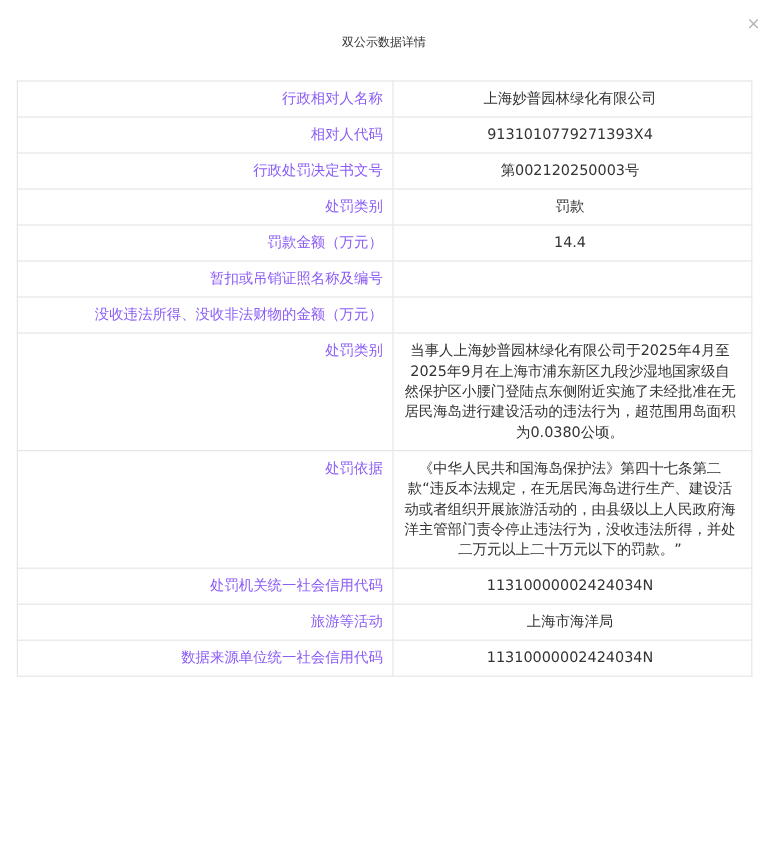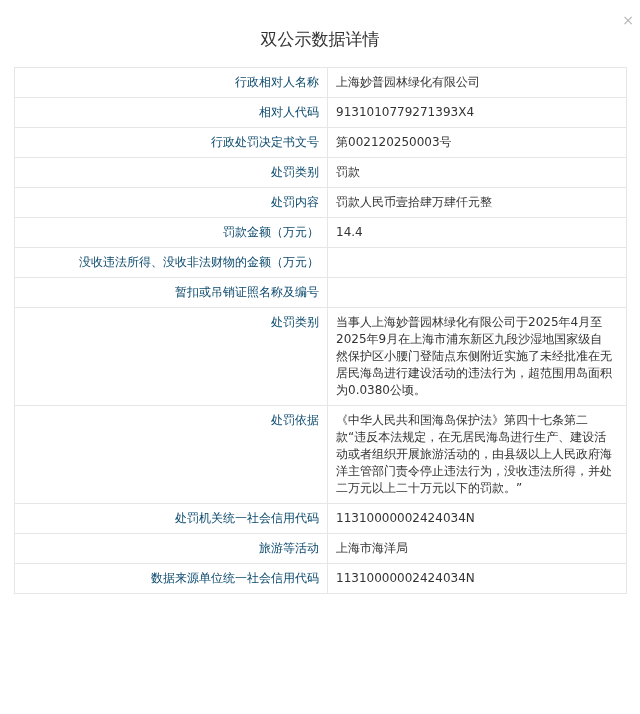--- a/index.html
+++ b/index.html
@@ -33,21 +33,21 @@
       text-align: center;
       cursor: pointer;
       font-family: "DejaVu Sans", sans-serif;
     }
     .title {
       position: absolute;
       left: 0;
       top: 28px;
       width: 640px;
       text-align: center;
-      font-size: 17px;
+      font-size: 10px;
       color: #333333;
       letter-spacing: 0px;
     }
     table.detail {
       position: absolute;
       left: 14px;
       top: 67px;
       width: 613px;
       border-collapse: collapse;
       table-layout: fixed;
@@ -55,25 +55,25 @@
     }
     table.detail td {
       border: 1px solid #e6e6e6;
       padding: 6px 8px;
       line-height: 17px;
       vertical-align: top;
     }
     table.detail td.label {
       width: 296px;
       text-align: right;
-      color: #0c4a6e;
+      color: #8b5cf6;
       padding-right: 8px;
     }
     table.detail td.value {
-      text-align: left;
+      text-align: center;
       color: #333333;
       padding-left: 8px;
       padding-right: 12px;
     }
   </style>
 </head>
 <body>
 
 <div class="dialog">
   <div class="close-btn">×</div>
@@ -91,33 +91,29 @@
       </tr>
       <tr>
         <td class="label">行政处罚决定书文号</td>
         <td class="value">第002120250003号</td>
       </tr>
       <tr>
         <td class="label">处罚类别</td>
         <td class="value">罚款</td>
       </tr>
       <tr>
-        <td class="label">处罚内容</td>
-        <td class="value">罚款人民币壹拾肆万肆仟元整</td>
-      </tr>
-      <tr>
         <td class="label">罚款金额（万元）</td>
         <td class="value">14.4</td>
       </tr>
       <tr>
-        <td class="label">没收违法所得、没收非法财物的金额（万元）</td>
+        <td class="label">暂扣或吊销证照名称及编号</td>
         <td class="value"></td>
       </tr>
       <tr>
-        <td class="label">暂扣或吊销证照名称及编号</td>
+        <td class="label">没收违法所得、没收非法财物的金额（万元）</td>
         <td class="value"></td>
       </tr>
       <tr>
         <td class="label">处罚类别</td>
         <td class="value">当事人上海妙普园林绿化有限公司于2025年4月至2025年9月在上海市浦东新区九段沙湿地国家级自然保护区小腰门登陆点东侧附近实施了未经批准在无居民海岛进行建设活动的违法行为，超范围用岛面积为0.0380公顷。</td>
       </tr>
       <tr>
         <td class="label">处罚依据</td>
         <td class="value">《中华人民共和国海岛保护法》第四十七条第二款“违反本法规定，在无居民海岛进行生产、建设活动或者组织开展旅游活动的，由县级以上人民政府海洋主管部门责令停止违法行为，没收违法所得，并处二万元以上二十万元以下的罚款。”</td>
       </tr>

